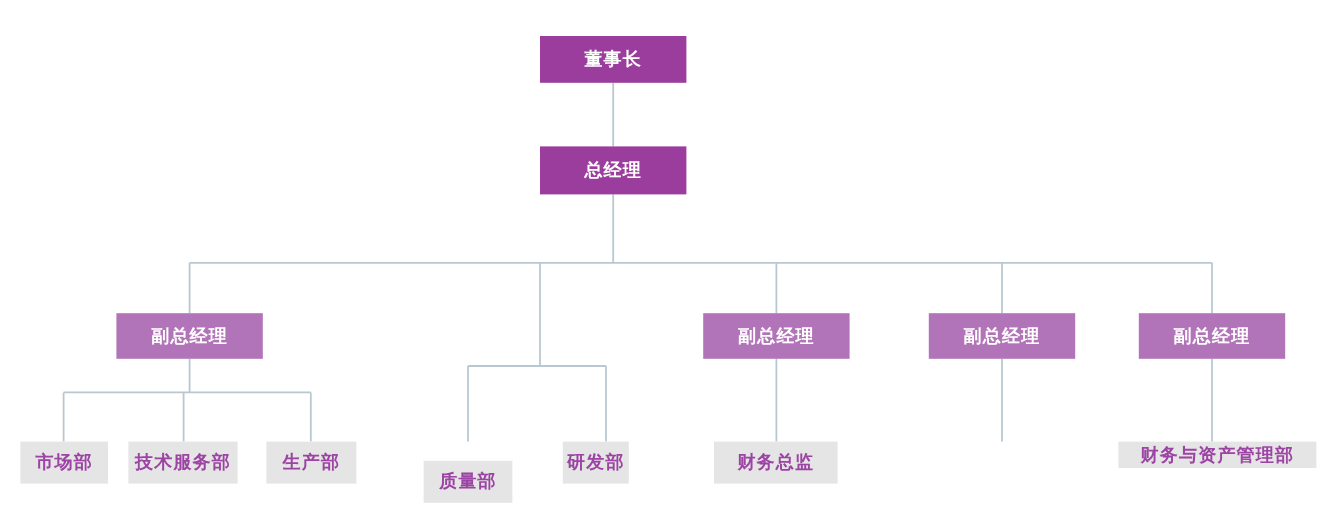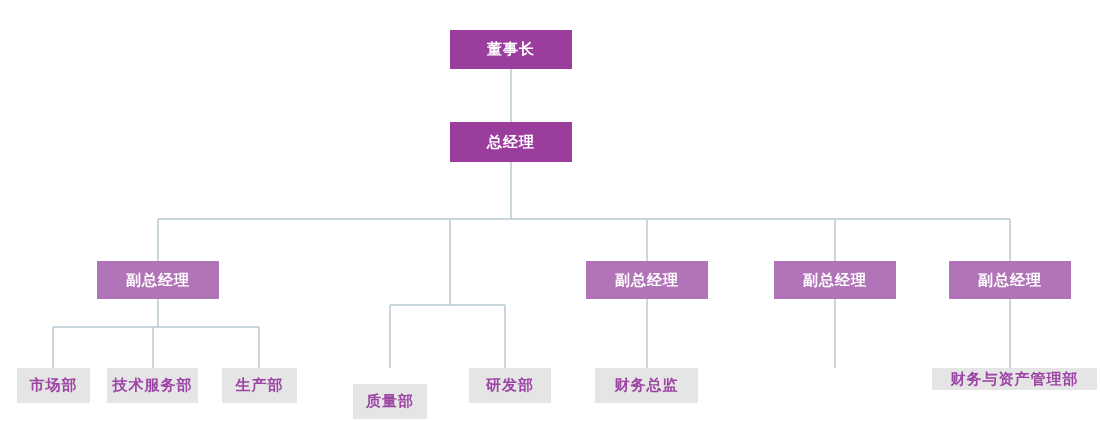--- a/index.html
+++ b/index.html
@@ -101,21 +101,21 @@
   </div>
   <div class="node node--dept" style="left:107px; top:368px; width:91px; height:35px;">
     <span>技术服务部</span>
   </div>
   <div class="node node--dept" style="left:222px; top:368px; width:75px; height:35px;align-items:center;">
     <span>生产部</span>
   </div>
   <div class="node node--dept" style="left:353px; top:384px; width:74px; height:35px;">
     <span>质量部</span>
   </div>
-  <div class="node node--dept" style="left:469px; top:368px; width:82px; height:35px;">
+  <div class="node node--dept" style="left:469px; top:368px; width:55px; height:35px;">
     <span>研发部</span>
   </div>
   <div class="node node--dept" style="left:595px; top:368px; width:103px; height:35px;">
     <span>财务总监</span>
   </div>
   <div class="node node--dept" style="left:932px; top:368px; width:165px; height:22px;">
     <span>财务与资产管理部</span>
   </div>
 
 </div>

